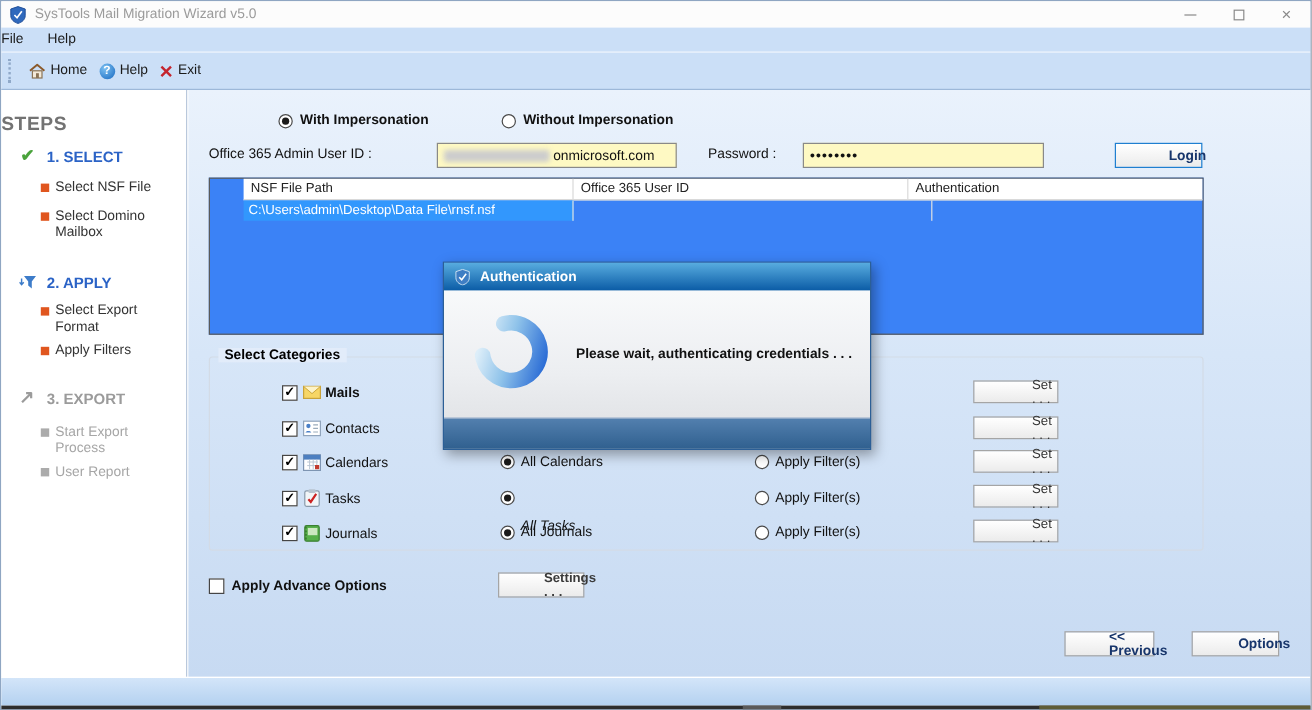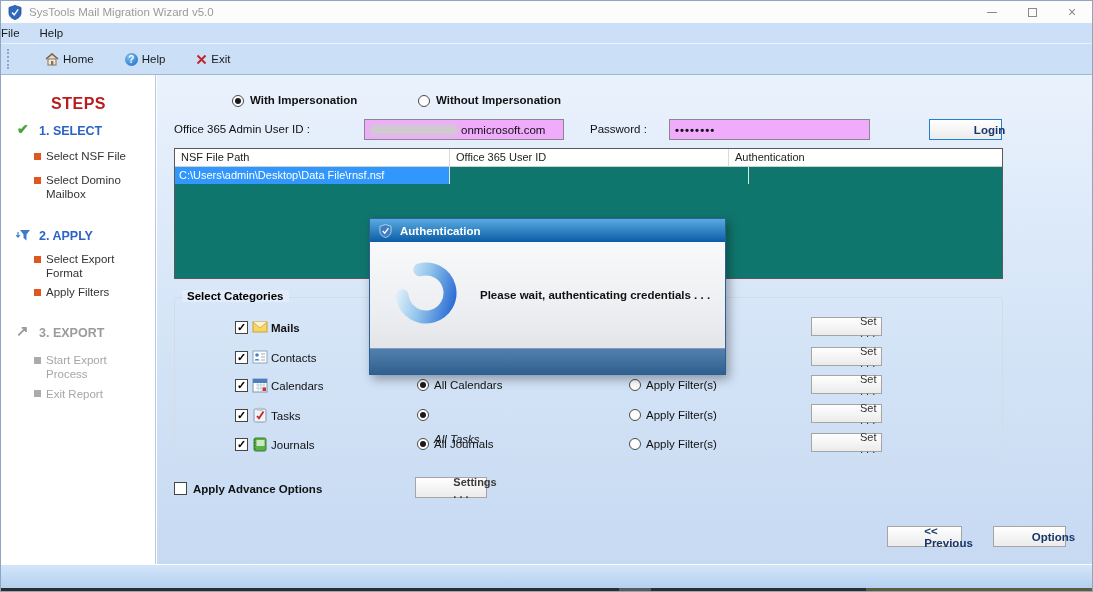--- a/index.html
+++ b/index.html
@@ -13,63 +13,63 @@
   .wincontrols { position:absolute; right:0; top:0; height:22px; display:flex; }
   .wc { width:40px; height:22px; display:flex; align-items:center; justify-content:center; color:#8a8a8a; }
   .wc .minbar { width:10px; height:1px; background:#8a8a8a; }
   .wc .maxbox { width:9px; height:9px; border:1px solid #8a8a8a; }
   .wc.close { font-size:14px; line-height:10px; }
   
   .menubar { position:absolute; left:0; top:22px; width:100%; height:20px; background:#cbdff7;
              display:flex; align-items:center; gap:20px; font-size:11.5px; color:#1a1a1a; }
   .toolbar { position:absolute; left:0; top:42px; width:100%; height:32px; background:#cbdff7;
              border-top:1px solid #eaf2fc; border-bottom:1px solid #9db8d9;
-             display:flex; align-items:center; padding-left:6px; font-size:11.5px; color:#1a1a1a;gap:21px; }
+             display:flex; align-items:center; padding-left:6px; font-size:11.5px; color:#1a1a1a; }
   .grip { width:4px; height:20px; border-left:2px dotted #8fa8c8; margin-right:8px; }
   .tbtn { display:flex; align-items:center; gap:4px; padding:3px 5px; }
   
   .sidebar { position:absolute; left:0; top:74px; width:155px; height:489px; background:#ffffff;
              border-right:1px solid #b9c8dc; }
   .main { position:absolute; left:156px; top:74px; width:937px; height:489px;
           background:linear-gradient(180deg,#eaf2fc 0%, #d7e6f8 45%, #c7daf2 100%); }
   .statusbar { position:absolute; left:0; top:563px; width:100%; height:24px;
                background:linear-gradient(#d3e5f9,#b4d1f0); border-top:1px solid #ffffff; }
   .bottomstrip { position:absolute; left:0; top:587px; width:100%; height:5px; background:#2d2d2d; }
   .bottomstrip .seg1 { position:absolute; left:618px; top:0; width:32px; height:5px; background:#5a5a5a; }
   .bottomstrip .seg2 { position:absolute; left:865px; top:0; width:228px; height:5px; background:#5e5d38; }
   
-  .steps-heading { position:absolute; left:0; top:94px; width:155px; text-align:center;
-                   font-size:16px; font-weight:bold; color:#b91c1c; letter-spacing:.5px; }
+  .steps-heading { position:absolute; left:0; top:94px; width:155px; text-align:left;
+                   font-size:16px; font-weight:bold; color:#737373; letter-spacing:.5px; }
   .step-label { position:absolute; font-size:12.5px; font-weight:bold; color:#2b63c6; }
   .step-label.disabled { color:#9b9b9b; }
   .step-ic { position:absolute; font-weight:bold; }
   .sub-bullet { position:absolute; width:7px; height:7px; background:#e0561f; }
   .sub-bullet.disabled { background:#ababab; }
   .sub-text { position:absolute; left:45px; width:94px; font-size:11.5px; color:#333; line-height:14px; }
   .sub-text.disabled { color:#a6a6a6; }
   
   .abs { position:absolute; }
   .lbl { position:absolute; font-size:11.5px; color:#111; }
   .bold { font-weight:bold; }
   .radio { position:absolute; width:12px; height:12px; border:1px solid #4a4a4a; border-radius:50%; background:#fff; }
   .radio.sel::after { content:""; position:absolute; left:2px; top:2px; width:6px; height:6px;
                       border-radius:50%; background:#1a1a1a; }
   .cb { position:absolute; width:13px; height:13px; border:1px solid #454545; background:#fff;
         font-size:11px; line-height:11px; text-align:center; color:#000; font-weight:bold; }
-  .field { position:absolute; background:#f0abfc; border:1px solid #898989; font-size:11.5px;
+  .field { position:absolute; background:#fef9c3; border:1px solid #898989; font-size:11.5px;
            display:flex; align-items:center; padding:0 5px; color:#111; }
   .redacted { display:inline-block; width:88px; height:10px; background:#cdcdcd; border-radius:2px;
               filter:blur(2px); margin-right:3px; }
   .btn { position:absolute; background:linear-gradient(#ffffff,#ebebeb); border:1px solid #a5a5a5;
          font-size:11px; color:#333; display:flex; align-items:center; justify-content:center; cursor:default;padding-left:48px; }
   .btn.navy { color:#17356b; font-weight:bold; font-size:11.5px; }
   .btn.focus { border:1px solid #1f7fd0; }
   
-  .tbl { position:absolute; left:173px; top:147px; width:829px; height:131px; background:#0f766e;
-         border:1px solid #5a5a5a; }
+  .tbl { position:absolute; left:173px; top:147px; width:829px; height:131px; background:#3b82f6;
+         border:1px solid #5a5a5a;padding-left:28px; }
   .tbl .hdr { display:flex; height:18px; border-bottom:1px solid #d0d0d0; background:#fff; }
   .tbl .hc { font-size:11px; color:#222; padding:2px 6px; border-right:1px solid #dadada; }
   .tbl .row { display:flex; height:17px;gap:20px; }
   .tbl .cell { font-size:11px; padding:2px 4px; border-right:1px solid #e2e2e2; white-space:nowrap; overflow:hidden; }
   .cell.sel { background:#3297fd; color:#fff; }
   
   .grp { position:absolute; left:173px; top:296px; width:829px; height:162px;
          border:1px solid #d3dbe6; border-radius:3px; }
   .grp-label { position:absolute; left:181px; top:289px; font-size:11.5px; font-weight:bold; color:#000;
                background:#e2ecfa; padding:0 5px; }
@@ -156,21 +156,21 @@
   <span class="sub-bullet" style="left:33px;top:255px;"></span>
   <span class="sub-text" style="top:251px;">Select Export Format</span>
   <span class="sub-bullet" style="left:33px;top:288px;"></span>
   <span class="sub-text" style="top:284px;">Apply Filters</span>
 
   <span class="step-ic" style="left:15px;top:321px;color:#9b9b9b;font-size:15px;">↗</span>
   <span class="step-label disabled" style="left:38px;top:325px;">3. EXPORT</span>
   <span class="sub-bullet disabled" style="left:33px;top:356px;"></span>
   <span class="sub-text disabled" style="top:352px;">Start Export Process</span>
   <span class="sub-bullet disabled" style="left:33px;top:389px;"></span>
-  <span class="sub-text disabled" style="top:386px;">Exit Report</span>
+  <span class="sub-text disabled" style="top:386px;">User Report</span>
 
   <div class="main"></div>
 
   <span class="radio sel" style="left:231px;top:94px;"></span>
   <span class="lbl bold" style="left:249px;top:93px;">With Impersonation</span>
   <span class="radio" style="left:417px;top:94px;"></span>
   <span class="lbl bold" style="left:435px;top:93px;">Without Impersonation</span>
 
   <span class="lbl" style="left:173px;top:122px;">Office 365 Admin User ID :</span>
   <div class="field" style="left:363px;top:118px;width:200px;height:21px;">

